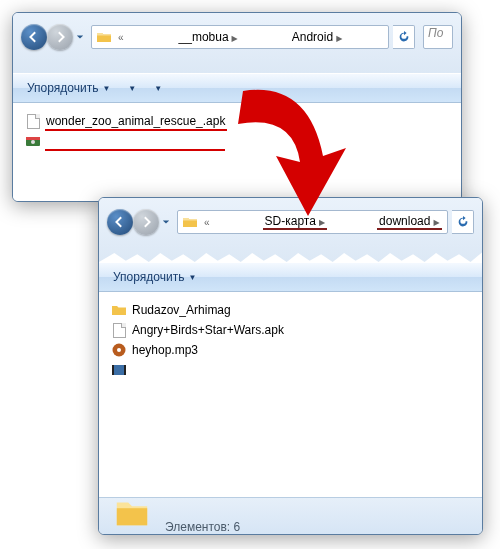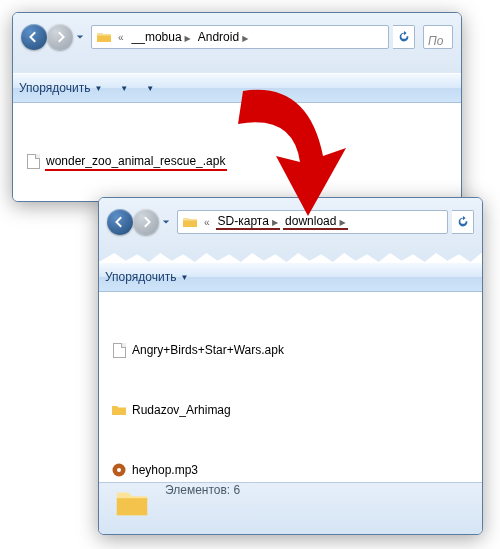--- a/index.html
+++ b/index.html
@@ -13,36 +13,36 @@
   .navbtns { display:flex; align-items:center; gap:0; }
   .navcircle { width:26px; height:26px; border-radius:50%; background: radial-gradient(circle at 35% 30%, #5b8fc8, #234a78); display:flex; align-items:center; justify-content:center; color:#fff; box-shadow: inset 0 1px 1px rgba(255,255,255,0.4), 0 1px 2px rgba(0,0,0,0.3); cursor:pointer; }
   .navcircle.disabled { background: radial-gradient(circle at 35% 30%, #d0d6dc, #9aa2ac); color:#e8e8e8; }
   .navcircle svg { width:12px; height:12px; }
   .navdrop { width:14px; height:26px; display:flex; align-items:center; justify-content:center; cursor:pointer; }
   .navdrop svg { width:8px; height:8px; fill:#2b5a8c; }
   .addressbar { flex: 1; height:24px; background:#fff; border:1px solid #a4b8cf; border-radius:2px; display:flex; align-items:center; padding:0 4px; gap:3px; overflow:hidden; }
   .addricon { width:16px; height:16px; display:flex; align-items:center; justify-content:center; flex-shrink:0; }
   .foldericon svg { width:16px; height:16px; }
   .chev { color:#666; padding:0 3px; cursor:pointer; font-size:10px; }
-  .pathseg { padding:0 2px; cursor:pointer; white-space:nowrap; }
+  .pathseg { padding:0 2px; cursor:pointer; white-space:nowrap;margin-left:47px; }
   .pathseg .tri { font-size:8px; color:#666; margin-left:3px; }
   .pathunderline { border-bottom: 2px solid #7f1d1d; }
   .addrspacer { flex:1; }
   .refreshbox { width:22px; height:24px; border:1px solid #a4b8cf; border-left:none; background:#fff; display:flex; align-items:center; justify-content:center; cursor:pointer; border-radius:0 2px 2px 0;}
   .refreshbox svg { width:14px; height:14px; fill:#2b6cb0; }
-  .searchstub { width:30px; height:24px; border:1px solid #a4b8cf; background:#fff; padding:0 4px; display:flex; align-items:flex-end; color:#888; font-style:italic; margin-left:4px; overflow:hidden; border-radius:2px;}
-  .toolbar { height:30px; background: linear-gradient(180deg, #f4f9ff 0%, #d9e9fa 50%, #c4dbf3 51%, #d0e5f9 100%); border-top:1px solid #fff; border-bottom:1px solid #a9c2db; display:flex; align-items:center; padding:0 0; gap:6px; }
+  .searchstub { width:30px; height:24px; border:1px solid #a4b8cf; background:#fff; padding:0 4px; display:flex; align-items:flex-start; color:#888; font-style:italic; margin-left:4px; overflow:hidden; border-radius:2px;}
+  .toolbar { height:30px; background: linear-gradient(180deg, #f4f9ff 0%, #d9e9fa 50%, #c4dbf3 51%, #d0e5f9 100%); border-top:1px solid #fff; border-bottom:1px solid #a9c2db; display:flex; align-items:center; padding:0 8px; gap:6px; }
   .toolbtn { color:#1a3e6e; display:flex; align-items:center; gap:4px; padding:2px 6px; cursor:pointer; }
   .toolbtn .tri { font-size:8px; }
   .filelist { padding:8px 12px; background:#fff; }
-  .fileitem { display:flex; align-items:center; gap:5px; padding:2px 0; cursor:pointer; position:relative;margin-top:40px; }
+  .fileitem { display:flex; align-items:center; gap:5px; padding:2px 0; cursor:pointer; position:relative; }
   .fileicon { width:16px; height:16px; display:flex; align-items:center; justify-content:center; flex-shrink:0; }
   .filename { white-space:nowrap; }
   .redline { position:absolute; left:20px; bottom:0px; height:2px; background:#d40000; }
-  .statusbar { position:absolute; bottom:0; left:0; right:0; height:52px; background: linear-gradient(180deg, #e6eff9 0%, #d6e5f5 100%); border-top:1px solid #b8cde2; display:flex; align-items:flex-start; padding:0 14px; gap:14px; }
+  .statusbar { position:absolute; bottom:0; left:0; right:0; height:37px; background: linear-gradient(180deg, #e6eff9 0%, #d6e5f5 100%); border-top:1px solid #b8cde2; display:flex; align-items:flex-end; padding:0 14px; gap:14px; }
   .bigfolder svg { width:38px; height:38px; }
   .statustext { color:#4a5a6a; }
   .arrow { position:absolute; left:228px; top:86px; width:120px; height:140px; z-index:50; pointer-events:none; }
   .arrow svg { width:100%; height:100%; }
   
   .i-blank { border:1px solid #aaa; background:#fff; width:13px; height:15px; position:relative; }
   .i-blank::after { content:''; position:absolute; top:-1px; right:-1px; width:4px; height:4px; background:#eee; border-left:1px solid #aaa; border-bottom:1px solid #aaa; }
   .w1body { background:#fff; height:100px; }
   .w2body { background:#fff; height:200px; }
 </style>
@@ -171,31 +171,31 @@
   </div>
   <div class="toolbar">
     <div class="toolbtn">
         <span>Упорядочить</span>
         <span class="tri">▼</span>
       </div>
   </div>
   <div class="w2body filelist">
     <div class="fileitem">
       <span class="fileicon">
+          <svg width="16" height="16" viewBox="0 0 16 16">
+            <path fill="#f3c34b" d="M1 4 h5 l1.5 1.5 H15 V13 H1 Z"></path>
+          </svg>
+        </span>
+      <span class="filename">Rudazov_Arhimag</span>
+    </div>
+    <div class="fileitem">
+      <span class="fileicon">
           <span class="i-blank"></span>
         </span>
       <span class="filename">Angry+Birds+Star+Wars.apk</span>
-    </div>
-    <div class="fileitem">
-      <span class="fileicon">
-          <svg width="16" height="16" viewBox="0 0 16 16">
-            <path fill="#f3c34b" d="M1 4 h5 l1.5 1.5 H15 V13 H1 Z"></path>
-          </svg>
-        </span>
-      <span class="filename">Rudazov_Arhimag</span>
     </div>
     <div class="fileitem">
       <span class="fileicon">
           <svg width="16" height="16" viewBox="0 0 16 16">
             <circle cx="8" cy="8" r="6.5" fill="#b85c1e"></circle>
             <circle cx="8" cy="8" r="2" fill="#fff"></circle>
           </svg>
         </span>
       <span class="filename">heyhop.mp3</span>
     </div>

